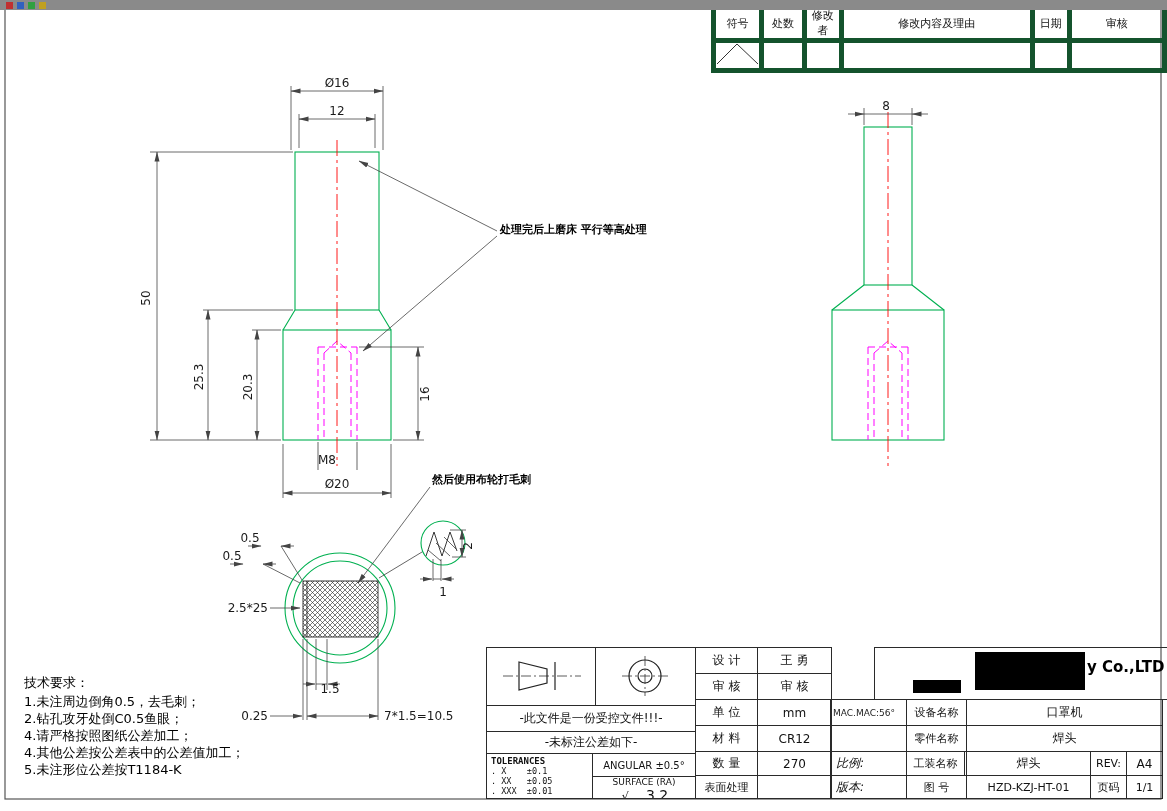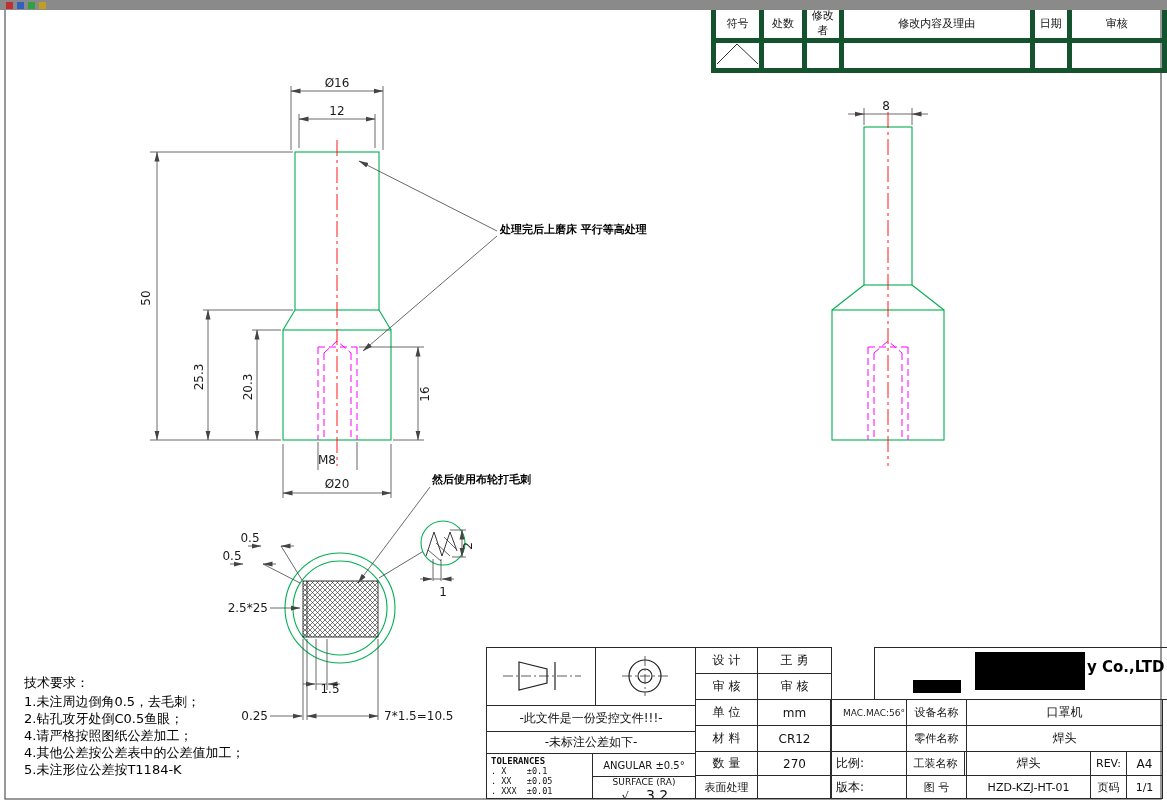--- a/index.html
+++ b/index.html
@@ -15,32 +15,32 @@
 
   
   .revtable{position:absolute;left:711px;top:3px;border-collapse:collapse;z-index:2;table-layout:fixed;}
   .revtable td{border:5px solid #14532d;font-size:11px;text-align:center;padding:0;height:16px;color:#111;background:#fff0;}
   .revtable tr.empty td{height:22px;}
 
   
   .tblock{position:absolute;left:486px;top:647px;width:676px;height:152px;z-index:2;}
   .cell{position:absolute;box-sizing:border-box;border:1px solid #2a2a2a;display:flex;
     align-items:center;justify-content:center;font-size:12px;color:#111;overflow:hidden;}
-  .cell.lft{justify-content:flex-start;padding-left:5px;}
+  .cell.lft{justify-content:flex-start;padding-left:5px;font-style:italic;}
   .cell.small{font-size:11px;}
   .tolbox{flex-direction:column;align-items:flex-start;justify-content:flex-start;padding:2px 0 0 4px;}
   .tolbox div{font-family:"DejaVu Sans Mono","Liberation Mono",monospace;font-size:8.5px;line-height:10px;white-space:pre;}
   .tolbox .tl-title{font-size:9px;font-weight:bold;}
   .surfcell{justify-content:space-between;padding:0 4px;flex-direction:column;}
   .surfcell .ra-val{font-size:14px;margin-left:17px;}
   .surfcell .ra-check{font-size:11px;margin-left:2px;}
   .companycell{position:relative;margin-left:44px;}
   .redact{position:absolute;background:#000;}
   .companyfrag{position:absolute;left:212px;top:10px;font-size:15px;font-weight:bold;color:#000;}
-  .maccell{font-size:9px;justify-content:flex-start;padding-left:12px;color:#222;}
+  .maccell{font-size:9px;justify-content:flex-start;padding-left:2px;color:#222;}
 
   
   .tech{position:absolute;left:24px;top:674px;z-index:2;font-size:13px;color:#000;line-height:17px;}
   .tech .t-title{margin-bottom:2px;}
 </style>
 </head>
 <body>
 
 <div class="titlebar">
   <span class="chip" style="background:#c03030"></span>

